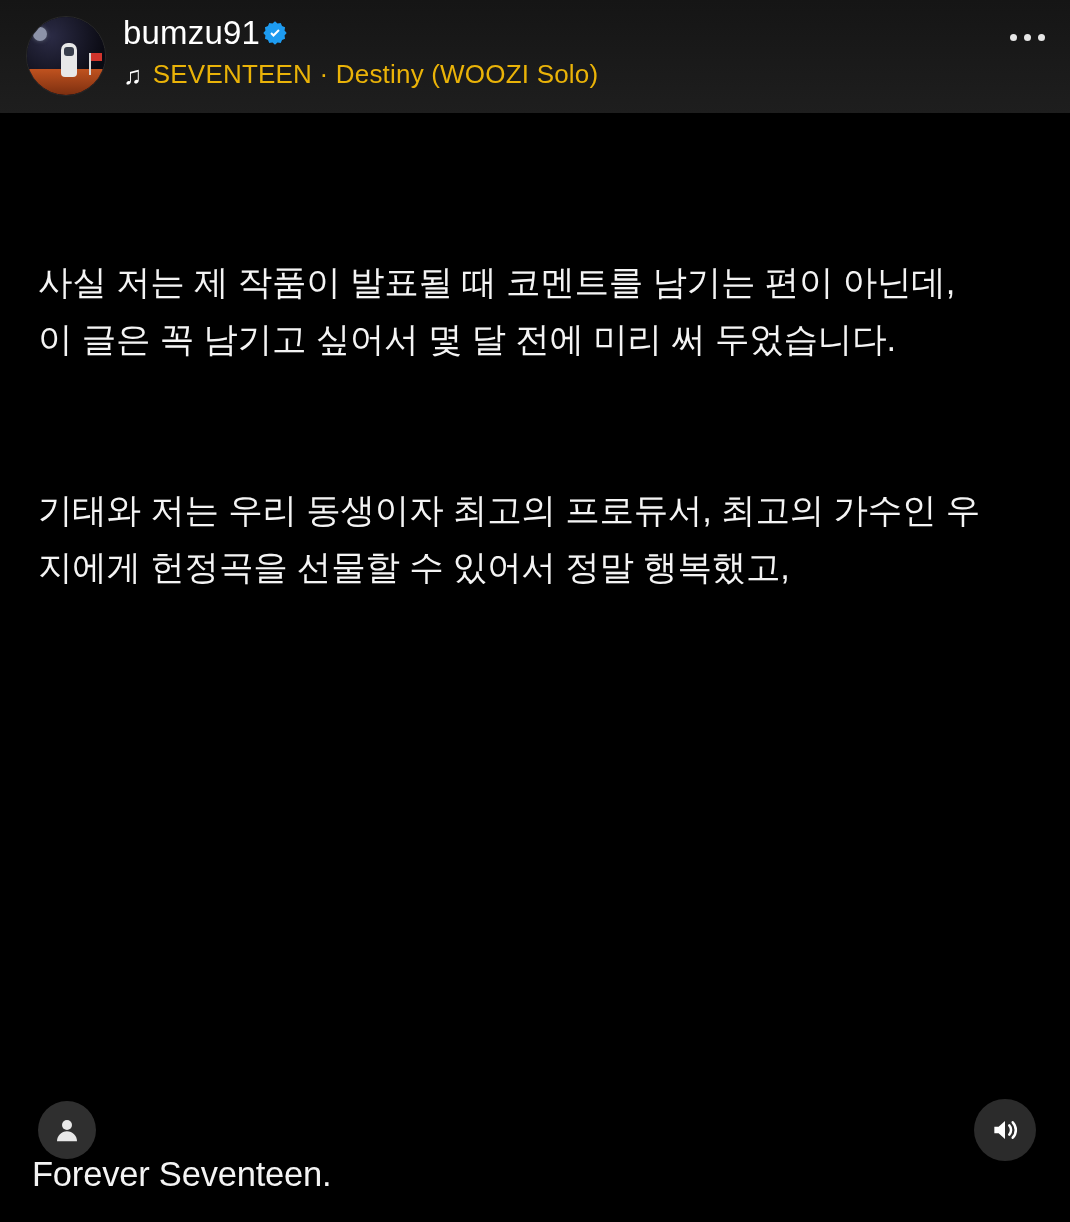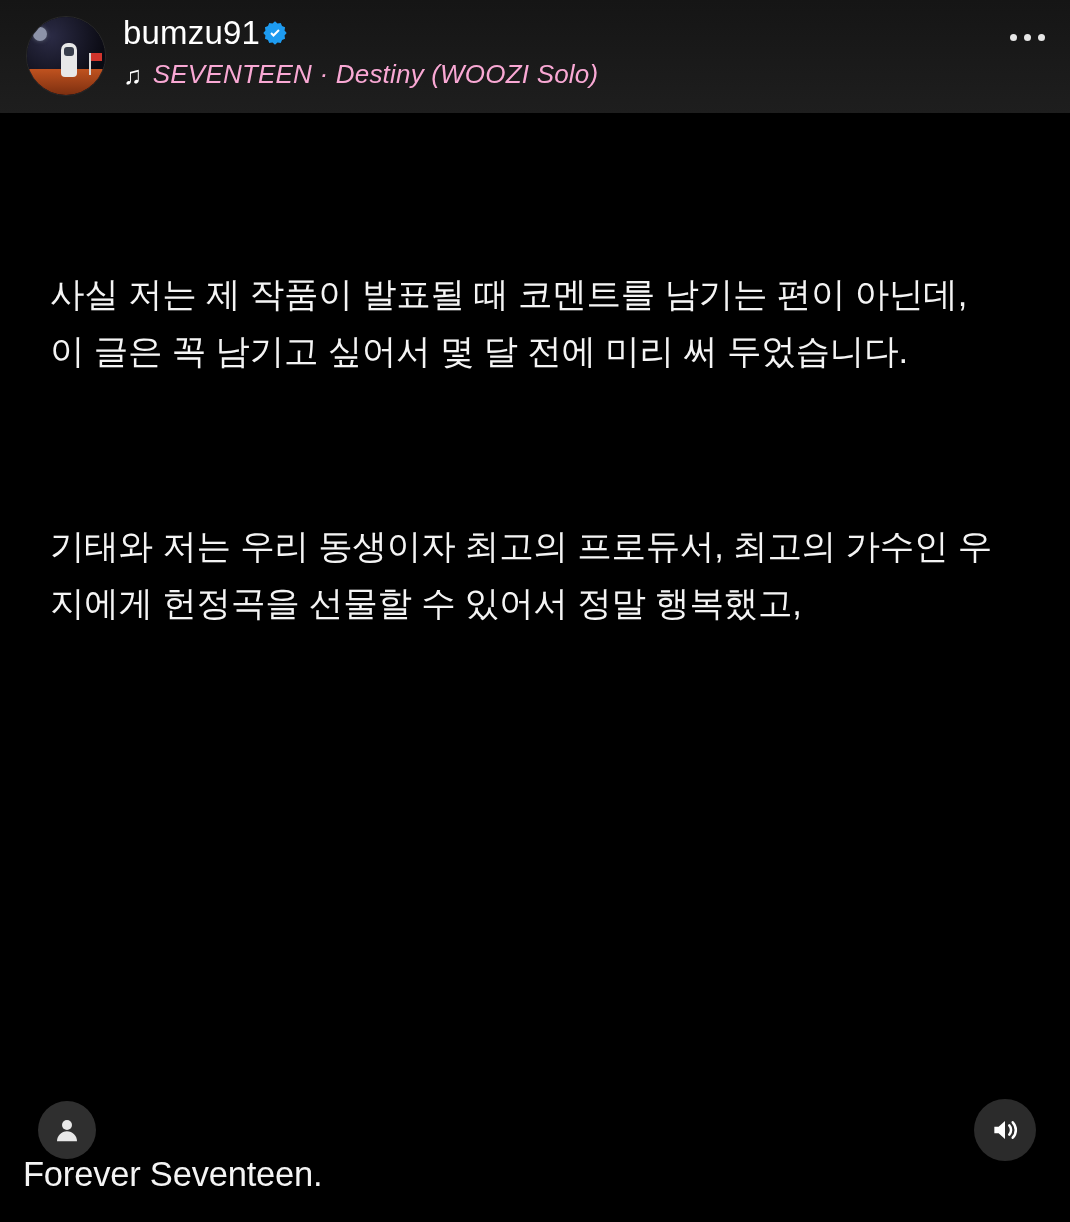--- a/index.html
+++ b/index.html
@@ -120,26 +120,25 @@
     align-items: center;
     gap: 11px;
     margin-top: 7px;
   }
   .music-note {
     color: #ffffff;
     font-size: 25px;
     line-height: 30px;
   }
   .music-text {
-    color: #f9a8d4;
+    color: #eab308;
     font-size: 26px;
     line-height: 31px;
     letter-spacing: 0.2px;
     white-space: nowrap;
-    font-style: italic;
   }
   .more-btn {
     position: absolute;
     right: 25px;
     top: 34px;
     display: flex;
     gap: 7px;
     align-items: center;
   }
   .more-btn span {
@@ -158,21 +157,21 @@
   }
   .caption {
     color: #f4f4f4;
     font-size: 34.5px;
     line-height: 57px;
     letter-spacing: -0.2px;
     white-space: pre-wrap;
     word-break: break-word;
   }
   .caption .para {
-    margin: 12px;
+    margin: 0;
   }
 
   
   .person-badge {
     position: absolute;
     left: 38px;
     bottom: 63px;
     width: 58px;
     height: 58px;
     border-radius: 50%;
@@ -192,21 +191,21 @@
     border-radius: 50%;
     background: #2b2b2b;
     display: flex;
     align-items: center;
     justify-content: center;
   }
   .sound-badge svg { display: block; }
 
   .bottom-line {
     position: absolute;
-    left: 23px;
+    left: 32px;
     bottom: 26px;
     color: #f4f4f4;
     font-size: 34.5px;
     line-height: 44px;
     letter-spacing: -0.2px;
     margin-top: 44px;
   }
 
   .edge-left, .edge-right {
     position: absolute;

